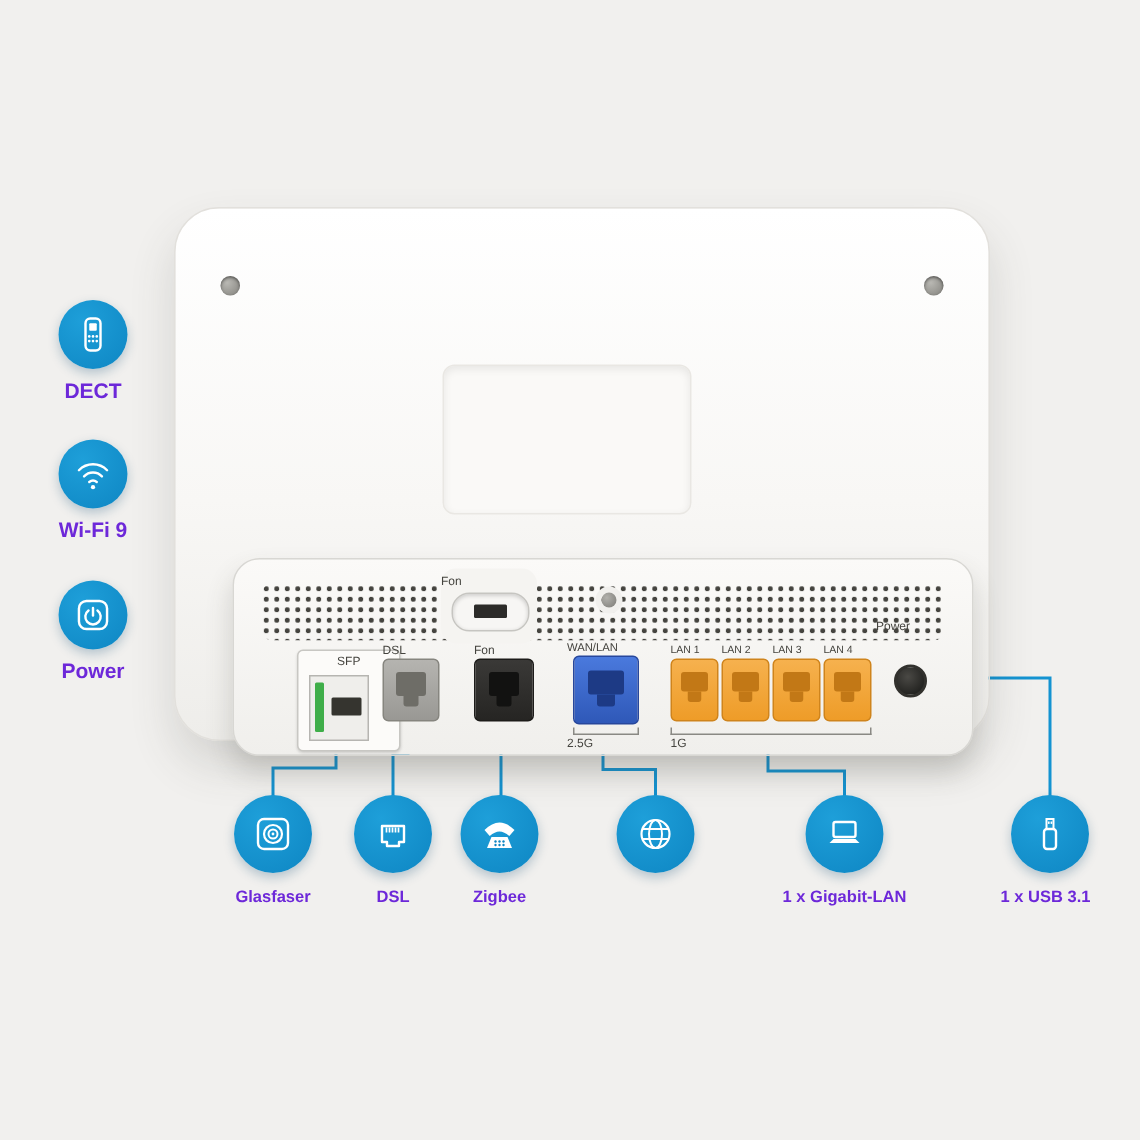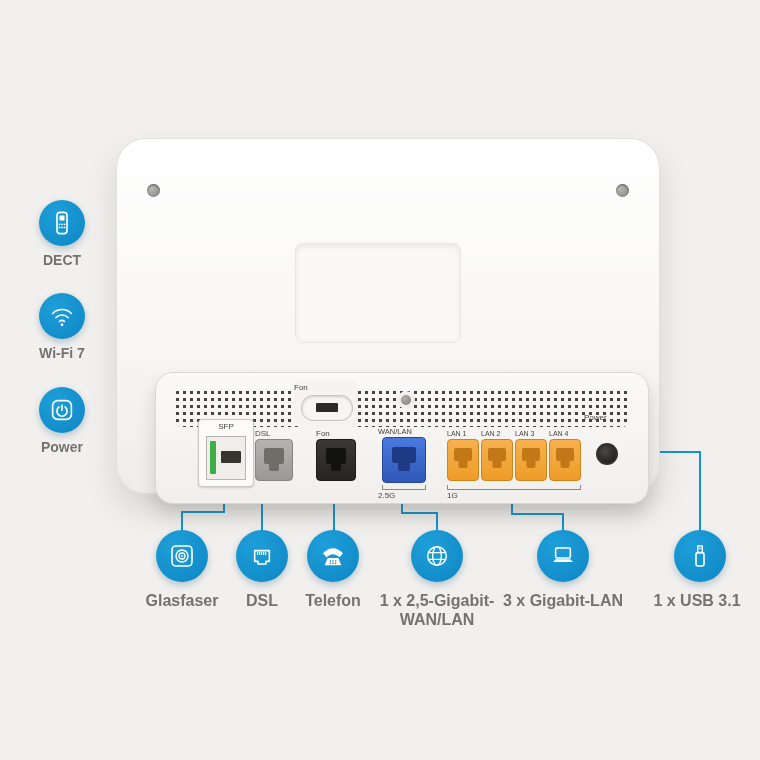--- a/index.html
+++ b/index.html
@@ -62,43 +62,43 @@
   .fon-jack .slot{top:8px;width:20px;height:16px;background:#121211;}
   .fon-jack .tab{top:24px;width:10px;height:7px;background:#121211;}
   .wan-jack{background:linear-gradient(#4a79dd,#2f58b8);border:1px solid #27479c;}
   .wan-jack .slot{top:9px;width:24px;height:16px;background:#1d3a85;}
   .wan-jack .tab{top:25px;width:12px;height:8px;background:#1d3a85;}
   .lan-jack{background:linear-gradient(#f6b14e,#ee9c28);border:1px solid #cf841c;}
   .lan-jack .slot{top:8px;width:18px;height:13px;background:#c27816;}
   .lan-jack .tab{top:21px;width:9px;height:7px;background:#c27816;}
   .bracket{position:absolute;height:4px;border-left:1px solid #8a8984;border-right:1px solid #8a8984;border-bottom:1px solid #8a8984;}
   .sfp-outer{
-    position:absolute;left:42px;top:46px;width:54px;height:66px;border-radius:4px;
-    background:#fcfbf9;border:1px solid #c8c7c3;box-shadow:0 1px 2px rgba(0,0,0,.15);
+    position:absolute;left:42px;top:60px;width:54px;height:66px;border-radius:4px;
+    background:#fcfbf9;border:1px solid #c8c7c3;box-shadow:0 1px 2px rgba(0,0,0,.15);padding-left:13px;
   }
   .sfp-label{position:absolute;left:0;top:2px;width:100%;text-align:center;font-size:8px;color:#45443f;}
   .sfp-inner{position:absolute;left:7px;top:16px;width:38px;height:42px;background:#efeeeb;border:1px solid #b6b5b1;}
   .sfp-stripe{position:absolute;left:3px;top:4px;width:6px;height:33px;background:#3fae49;border-radius:1px;}
   .sfp-slot{position:absolute;left:14px;top:14px;width:20px;height:12px;background:#35342f;border-radius:1px;}
   .power-jack{
     position:absolute;left:440px;top:70px;width:18px;height:18px;border-radius:50%;
     background:radial-gradient(circle at 40% 35%, #4a4945, #161614);border:2px solid #32312d;
   }
   
   .circle{
     position:absolute;border-radius:50%;
     background:radial-gradient(circle at 35% 30%, #1e9fd9, #0e86c3);
     box-shadow:0 3px 7px rgba(20,80,120,.28);
     display:flex;align-items:center;justify-content:center;
   }
   .c46{width:46px;height:46px;}
   .c52{width:52px;height:52px;}
-  .feat-label{position:absolute;text-align:center;font-weight:bold;color:#737373;}
+  .feat-label{position:absolute;text-align:center;font-weight:bold;color:#6d28d9;}
   .side-label{font-size:14px;}
-  .bot-label{font-size:16px;line-height:1.18;}
+  .bot-label{font-size:11px;line-height:1.18;}
   .ic{display:block;}
 </style>
 </head>
 <body>
 
 <div class="canvas">
 
   <svg class="lines" width="760" height="760">
     <polyline points="224,488 224,512 182,512 182,531" fill="none" stroke="#1493d1" stroke-width="2"></polyline>
     <polyline points="272,479 272,503 262,503 262,531" fill="none" stroke="#1493d1" stroke-width="2"></polyline>
@@ -196,21 +196,21 @@
   <div class="feat-label side-label" style="left:12px;top:252px;width:100px;">DECT</div>
 
   <div class="circle c46" style="left:39px;top:293px;">
     <svg class="ic" width="30" height="30" viewBox="0 0 48 48">
       <path d="M9 20 a21 21 0 0 1 30 0" fill="none" stroke="#fff" stroke-width="2.6" stroke-linecap="round"></path>
       <path d="M14.5 26.5 a13 13 0 0 1 19 0" fill="none" stroke="#fff" stroke-width="2.6" stroke-linecap="round"></path>
       <path d="M20 32.5 a6.5 6.5 0 0 1 8 0" fill="none" stroke="#fff" stroke-width="2.6" stroke-linecap="round"></path>
       <circle cx="24" cy="38" r="2.3" fill="#fff"></circle>
     </svg>
   </div>
-  <div class="feat-label side-label" style="left:12px;top:345px;width:100px;">Wi-Fi 7</div>
+  <div class="feat-label side-label" style="left:12px;top:345px;width:100px;">Wi-Fi 9</div>
 
   <div class="circle c46" style="left:39px;top:387px;">
     <svg class="ic" width="30" height="30" viewBox="0 0 48 48">
       <rect x="9" y="9" width="30" height="30" rx="8" fill="none" stroke="#fff" stroke-width="2.6"></rect>
       <path d="M24 16.5 v8" fill="none" stroke="#fff" stroke-width="2.6" stroke-linecap="round"></path>
       <path d="M19.2 19.2 a8.2 8.2 0 1 0 9.6 0" fill="none" stroke="#fff" stroke-width="2.6" stroke-linecap="round"></path>
     </svg>
   </div>
   <div class="feat-label side-label" style="left:12px;top:439px;width:100px;">Power</div>
 
@@ -237,38 +237,37 @@
       <path d="M9 20 c10 -10 20 -10 30 0 l-5.2 6 c-7 -6 -12.6 -6 -19.6 0 z" fill="#fff"></path>
       <path d="M16 27 h16 l4.5 11 H11.5 z" fill="#fff"></path>
       <circle cx="20" cy="31.5" r="1.2" fill="#0e86c3"></circle>
         <circle cx="24" cy="31.5" r="1.2" fill="#0e86c3"></circle>
         <circle cx="28" cy="31.5" r="1.2" fill="#0e86c3"></circle>
       <circle cx="20" cy="35" r="1.2" fill="#0e86c3"></circle>
         <circle cx="24" cy="35" r="1.2" fill="#0e86c3"></circle>
         <circle cx="28" cy="35" r="1.2" fill="#0e86c3"></circle>
     </svg>
   </div>
-  <div class="feat-label bot-label" style="left:268px;top:592px;width:130px;">Telefon</div>
+  <div class="feat-label bot-label" style="left:268px;top:592px;width:130px;">Zigbee</div>
 
   <div class="circle c52" style="left:411px;top:530px;">
     <svg class="ic" width="32" height="32" viewBox="0 0 48 48">
       <circle cx="24" cy="24" r="14" fill="none" stroke="#fff" stroke-width="2.2"></circle>
       <ellipse cx="24" cy="24" rx="6.5" ry="14" fill="none" stroke="#fff" stroke-width="2"></ellipse>
       <path d="M11 19 h26 M11 29 h26" fill="none" stroke="#fff" stroke-width="2"></path>
     </svg>
   </div>
-  <div class="feat-label bot-label" style="left:372px;top:592px;width:130px;">1 x 2,5-Gigabit-WAN/LAN</div>
 
   <div class="circle c52" style="left:537px;top:530px;">
     <svg class="ic" width="32" height="32" viewBox="0 0 48 48">
       <rect x="13" y="12" width="22" height="15" rx="2" fill="none" stroke="#fff" stroke-width="2.4"></rect>
       <path d="M9 33 h30 l-4 -4 H13 z" fill="#fff"></path>
     </svg>
   </div>
-  <div class="feat-label bot-label" style="left:498px;top:592px;width:130px;">3 x Gigabit-LAN</div>
+  <div class="feat-label bot-label" style="left:498px;top:592px;width:130px;">1 x Gigabit-LAN</div>
 
   <div class="circle c52" style="left:674px;top:530px;">
     <svg class="ic" width="32" height="32" viewBox="0 0 48 48">
       <rect x="18" y="19" width="12" height="20" rx="3" fill="none" stroke="#fff" stroke-width="2.4"></rect>
       <rect x="20.5" y="9" width="7" height="10" fill="none" stroke="#fff" stroke-width="2"></rect>
       <rect x="22" y="11.5" width="1.6" height="2.4" fill="#fff"></rect>
       <rect x="24.6" y="11.5" width="1.6" height="2.4" fill="#fff"></rect>
     </svg>
   </div>
   <div class="feat-label bot-label" style="left:632px;top:592px;width:130px;">1 x USB 3.1</div>

